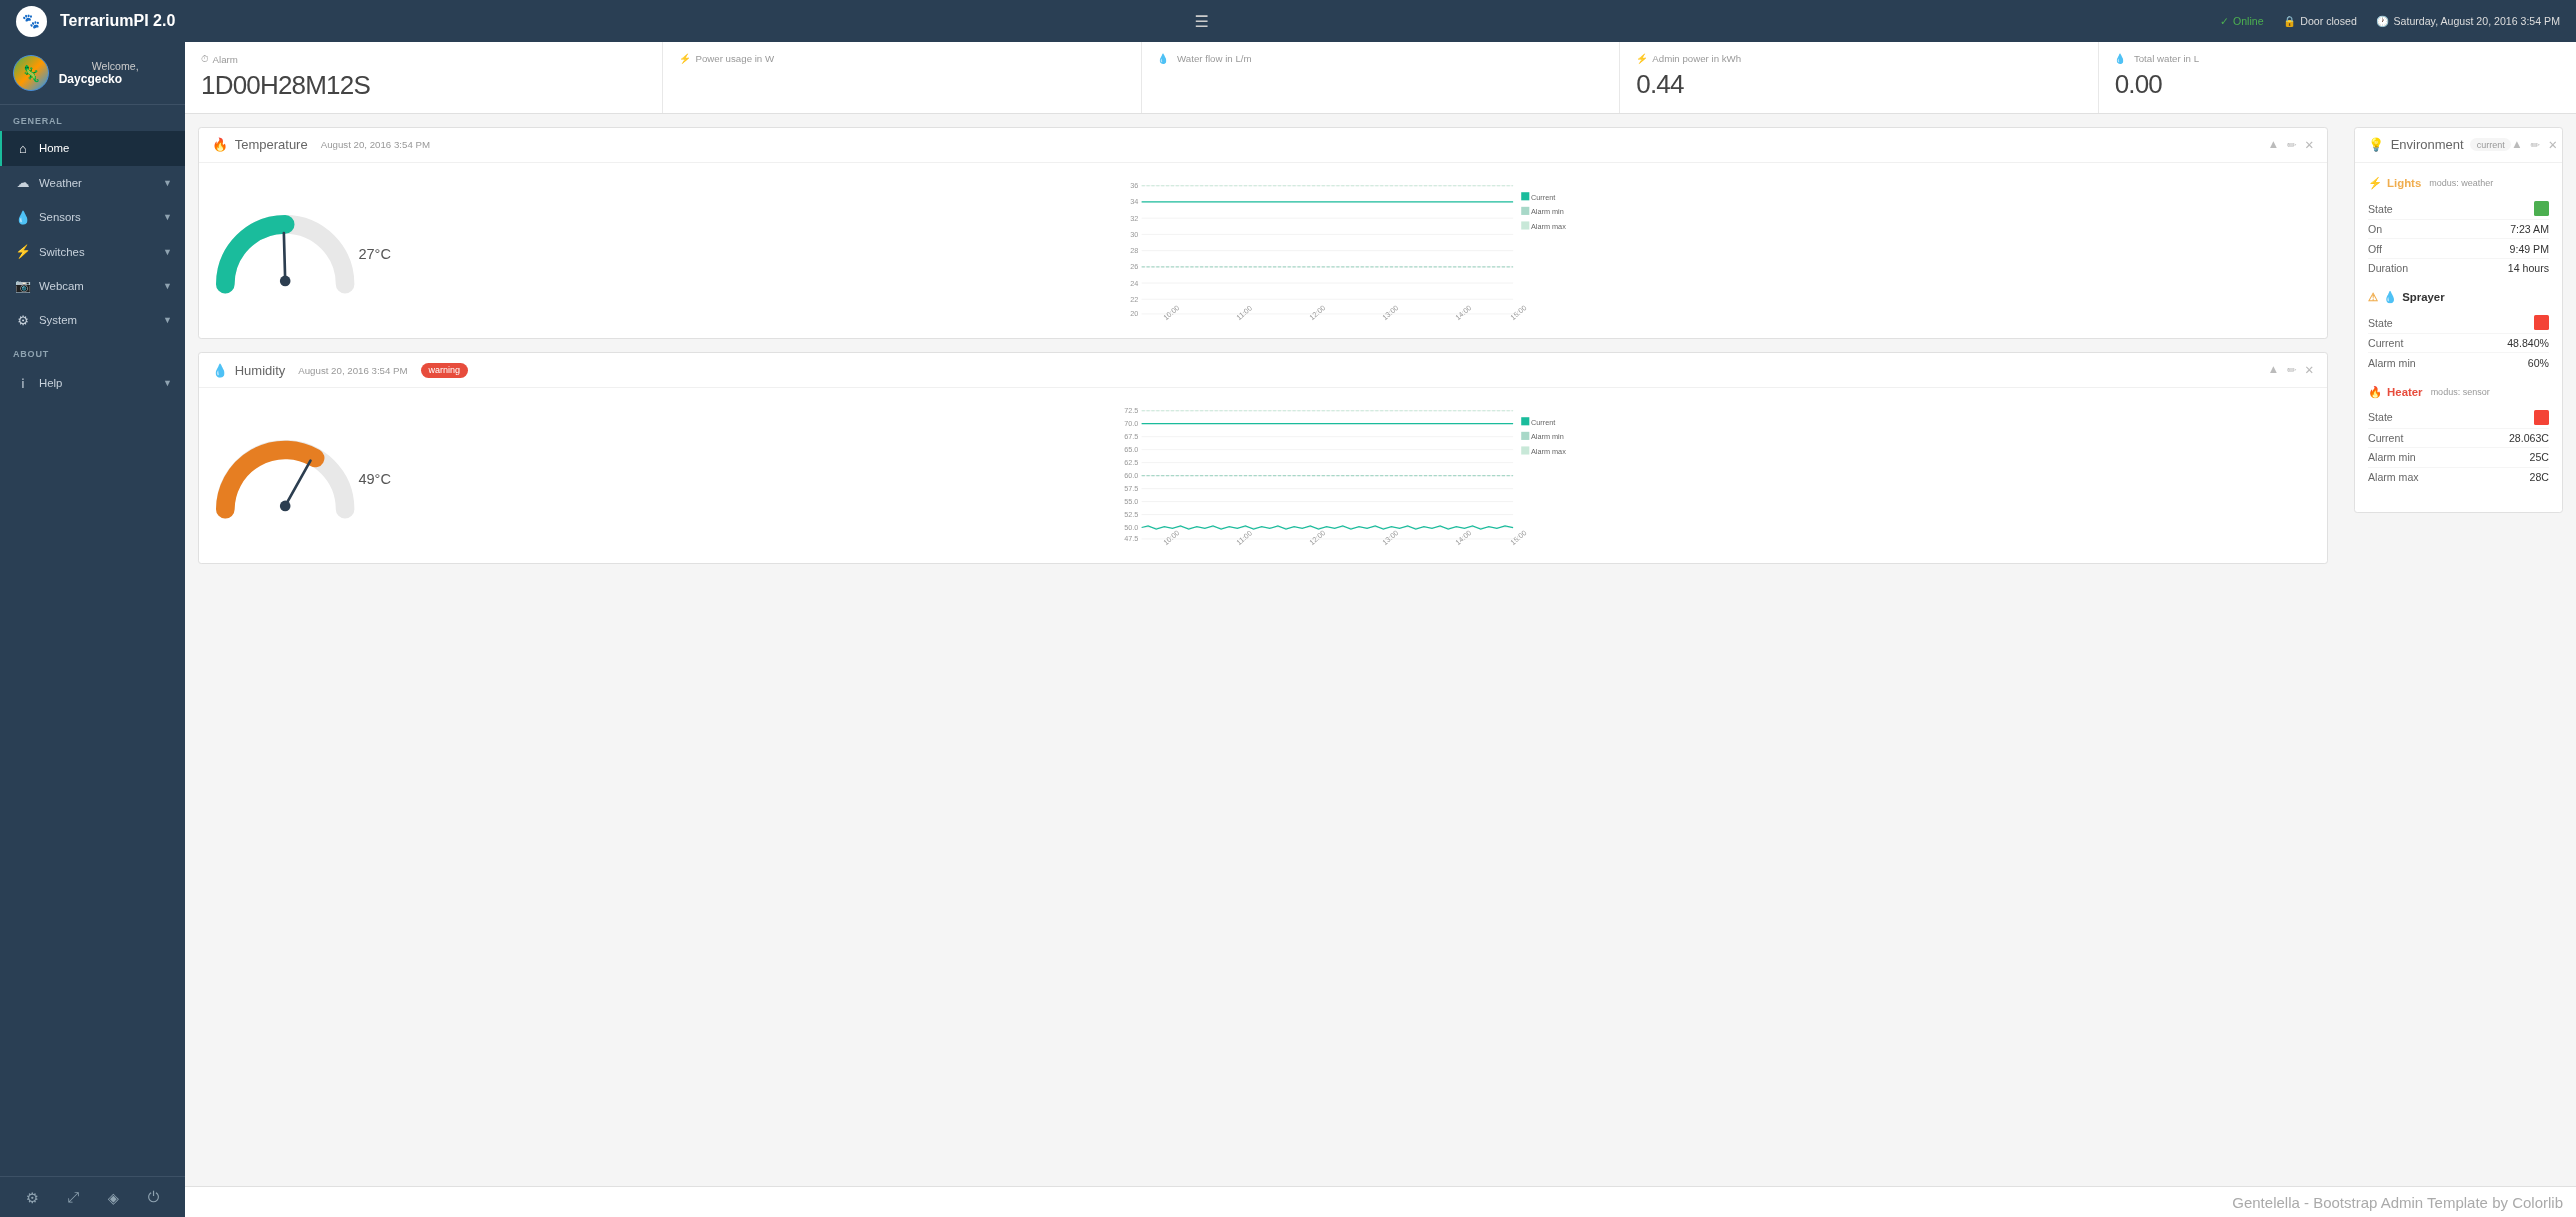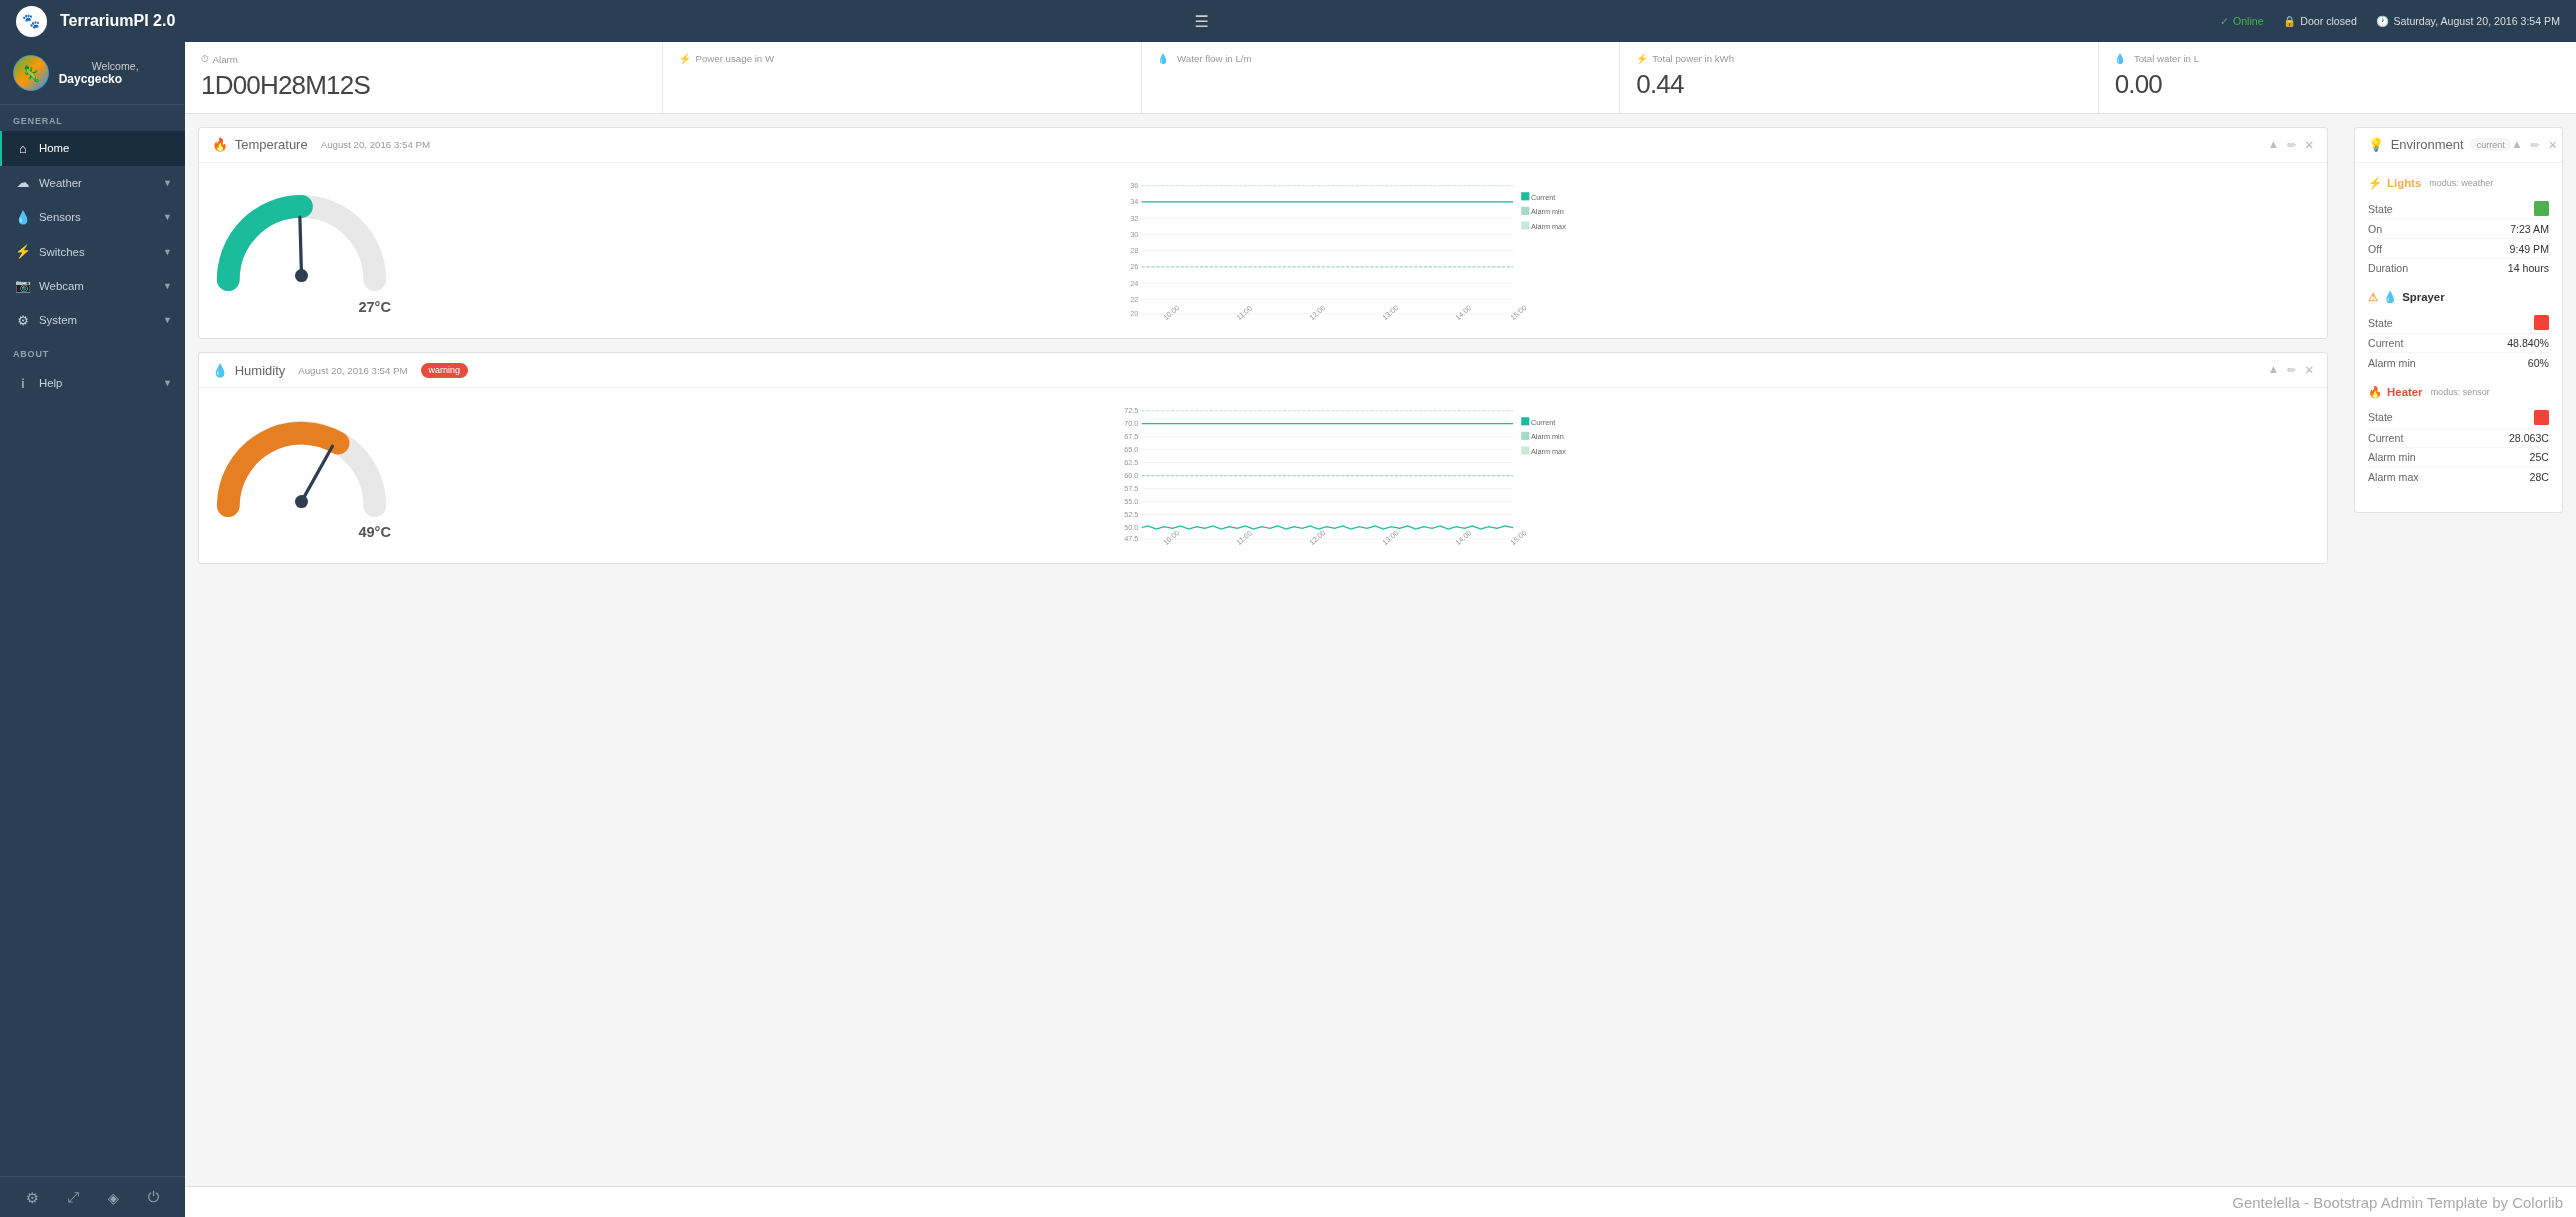--- a/index.html
+++ b/index.html
@@ -53,21 +53,21 @@
     .card { background: #fff; border: 0.8px solid #e0e0e0; border-radius: 3.2px; }
     .card-header { display: flex; align-items: center; justify-content: space-between; padding: 9.7px 13px; border-bottom: 0.8px solid #f0f0f0; }
     .card-title { display: flex; align-items: center; gap: 6.5px; font-size: 13px; color: #666; }
     .card-time { font-size: 9.7px; color: #999; margin-left: 6.5px; }
     .card-actions { display: flex; gap: 8px; color: #bbb; font-size: 11.4px; }
     .card-actions span { cursor: pointer; }
     .card-body { display: flex; padding: 13px; gap: 13px; align-items: center; }
     .warning-badge { background: #e74c3c; color: #fff; font-size: 9px; padding: 2.4px 8px; border-radius: 9.7px; margin-left: 6.5px; }
 
     
-    .gauge-container { width: 179px; flex-shrink: 0; display: flex; flex-direction: column; align-items: flex-end; font-weight: bold; }
+    .gauge-container { width: 179px; flex-shrink: 0; display: flex; align-items: center; }
     .gauge-value { font-size: 14.6px; color: #555; margin-top: 6.5px; }
 
     
     .chart-container { flex: 1; position: relative; min-height: 130px; }
 
     
     .env-card { background: #fff; border: 0.8px solid #e0e0e0; border-radius: 3.2px; }
     .env-header { display: flex; align-items: center; justify-content: space-between; padding: 9.7px 13px; border-bottom: 0.8px solid #f0f0f0; }
     .env-title { display: flex; align-items: center; gap: 6.5px; font-size: 13px; color: #666; }
     .env-actions { display: flex; gap: 8px; color: #bbb; font-size: 11.4px; }
@@ -201,21 +201,21 @@
       </div>
       <div class="stat-item">
         <div class="stat-label">
           <span class="water-drop">💧</span>
           <span>Water flow in L/m</span>
         </div>
       </div>
       <div class="stat-item">
         <div class="stat-label">
           <span>⚡</span>
-          <span>Total power in kWh</span>
+          <span>Admin power in kWh</span>
         </div>
         <div class="stat-value">0.44</div>
       </div>
       <div class="stat-item" style="border-right:none;">
         <div class="stat-label">
           <span class="water-drop">💧</span>
           <span>Total water in L</span>
         </div>
         <div class="stat-value">0.00</div>
       </div>

